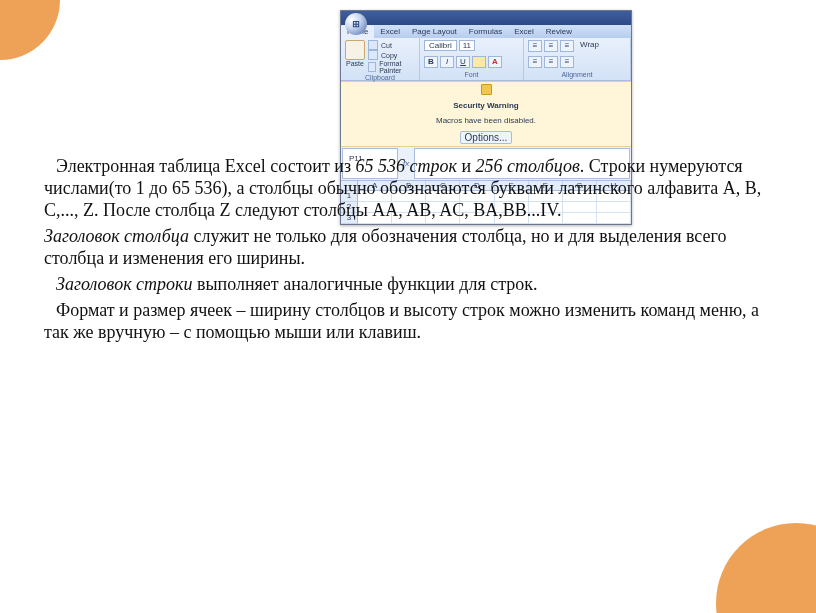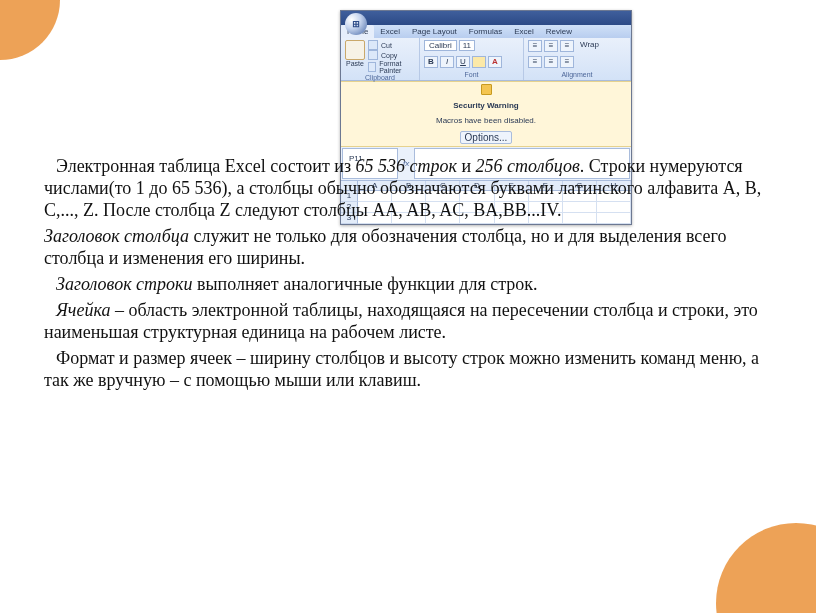--- a/index.html
+++ b/index.html
@@ -279,18 +279,15 @@
   <p class="indent">
     <span>Электронная таблица Excel состоит из </span><span class="ital">65 536 строк</span><span> и </span><span class="ital">256 столбцов</span><span>. Строки нумеруются числами(то 1 до 65 536), а столбцы обычно обозначаются буквами латинского алфавита A, B, C,..., Z. После столбца Z следуют столбцы AA, AB, AC, BA,BB...IV.</span>
   </p>
   <p>
     <span class="ital">Заголовок столбца</span><span> служит не только для обозначения столбца, но и для выделения всего столбца и изменения его ширины.</span>
   </p>
   <p class="indent">
     <span class="ital">Заголовок строки</span><span> выполняет аналогичные функции для строк.</span>
   </p>
   <p class="indent">
-    <span class="ital">Ячейка</span><span> – область электронной таблицы, находящаяся на пересечении столбца и строки, это наименьшая структурная единица на рабочем листе.</span>
-  </p>
-  <p class="indent">
     <span>Формат и размер ячеек – ширину столбцов и высоту строк можно изменить команд меню, а так же вручную – с помощью мыши или клавиш.</span>
   </p>
 </div>
 
 </body></html>

